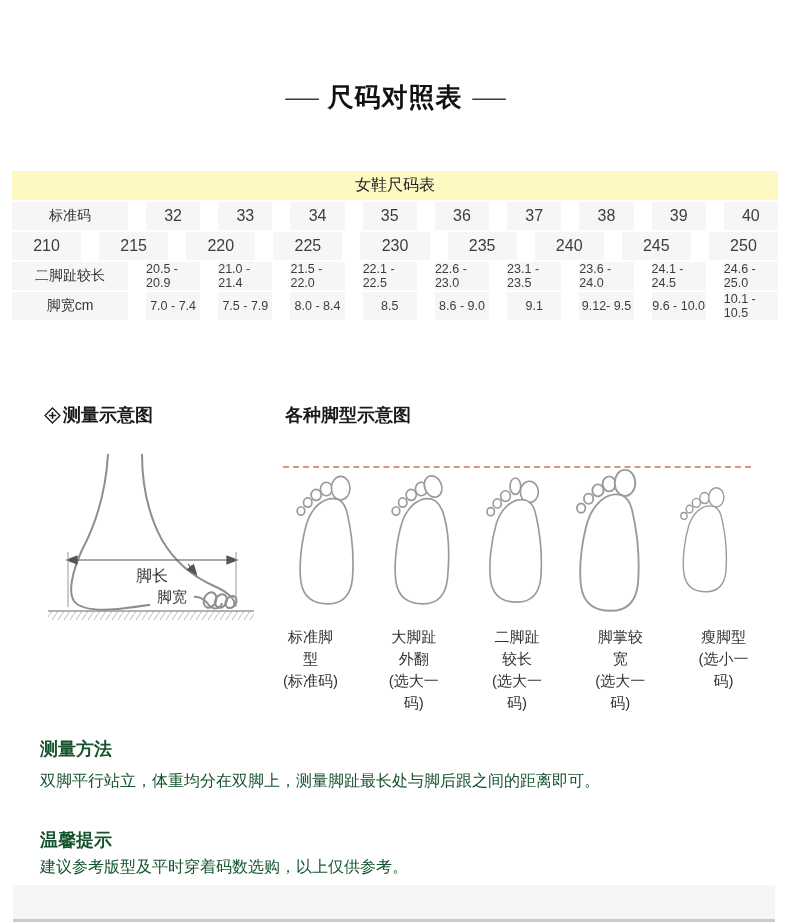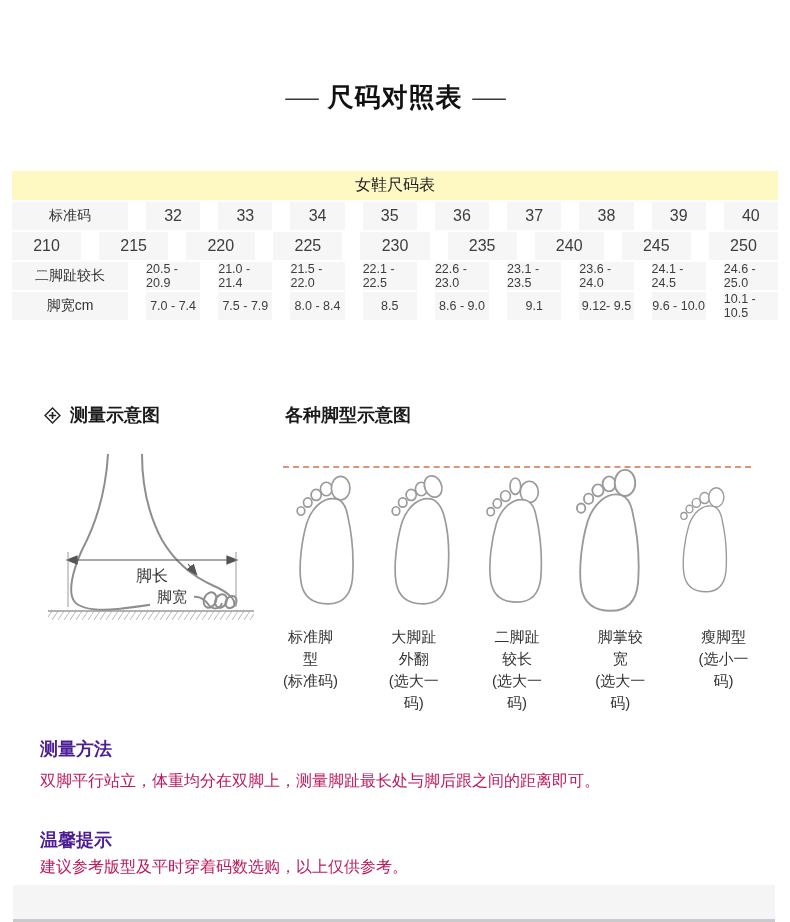--- a/index.html
+++ b/index.html
@@ -27,35 +27,35 @@
   .st-label{
     width:116px;flex:none;background:#f6f6f6;display:flex;align-items:center;justify-content:center;
     font-size:14px;color:#333;
   }
   .st-cell{
     flex:1;background:#f6f6f6;display:flex;align-items:center;justify-content:center;
     font-size:16px;color:#3d3d3d;
   }
   .st-row.small .st-cell{font-size:12.5px;}
   
-  .sec-head{position:absolute;display:flex;align-items:center;gap:9px;font-size:18px;font-weight:700;color:#1a1a1a;}
+  .sec-head{position:absolute;display:flex;align-items:center;gap:2px;font-size:18px;font-weight:700;color:#1a1a1a;}
   #measure-head{top:403px;left:44px;}
   #types-head{top:403px;left:285px;justify-content:center;}
   
   .measure-svg{position:absolute;top:452px;left:38px;}
   
   .feet-wrap{position:absolute;top:456px;left:281px;width:472px;height:230px;}
   .dashed-line{position:absolute;top:10px;left:2px;right:2px;border-top:2px dashed #d99873;}
   .feet-row{display:flex;width:100%;height:158px;}
   .foot-item{flex:1;display:flex;align-items:flex-end;justify-content:center;}
   .labels-row{display:flex;width:100%;margin-top:12px;gap:44px;}
   .label-item{flex:1;text-align:center;font-size:15px;color:#333;line-height:22px;}
   
-  .blk-head{position:absolute;left:40px;font-size:18px;font-weight:700;color:#4c1d95;}
-  .blk-body{position:absolute;left:40px;font-size:16px;color:#be185d;}
+  .blk-head{position:absolute;left:40px;font-size:18px;font-weight:700;color:#14532d;}
+  .blk-body{position:absolute;left:40px;font-size:16px;color:#14532d;}
   #method-head{top:737px;}
   #method-body{top:771px;}
   #tips-head{top:828px;}
   #tips-body{top:857px;}
   
   .footer-strip{
     position:absolute;left:13px;right:15px;top:885px;bottom:0;
     background:#f5f5f6;border-bottom:3px solid #c9c9ce;
   }
   svg text{font-family:"Liberation Sans","DejaVu Sans",sans-serif;}

